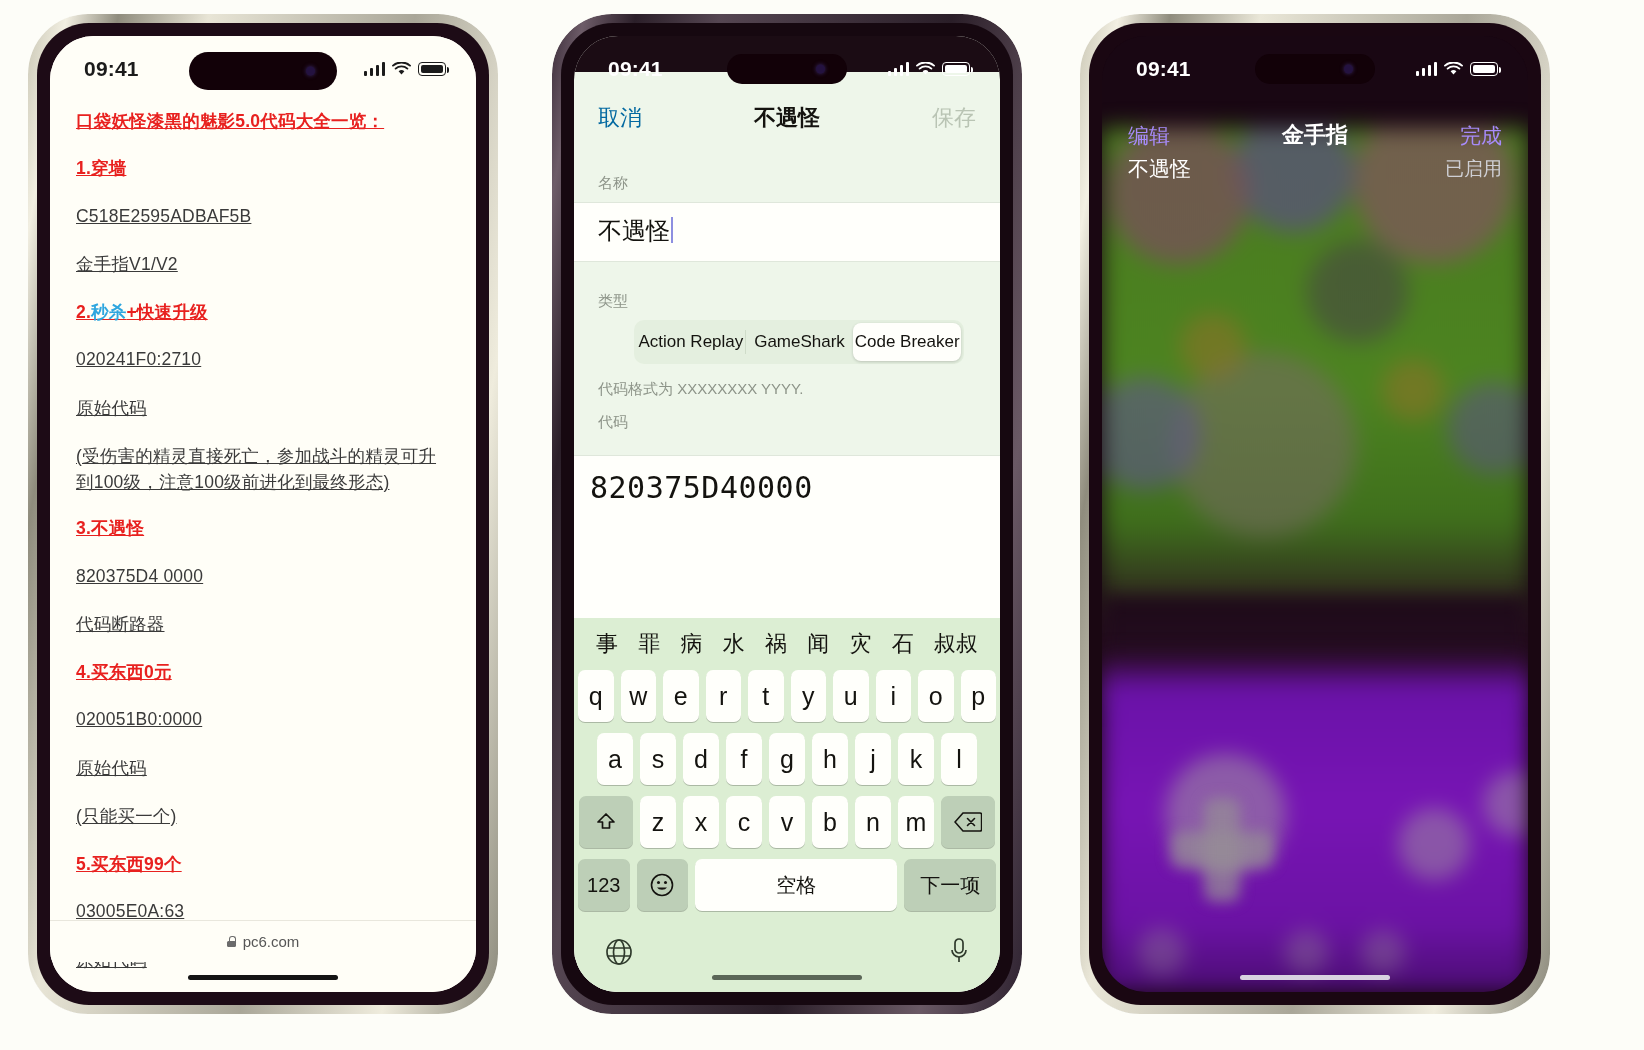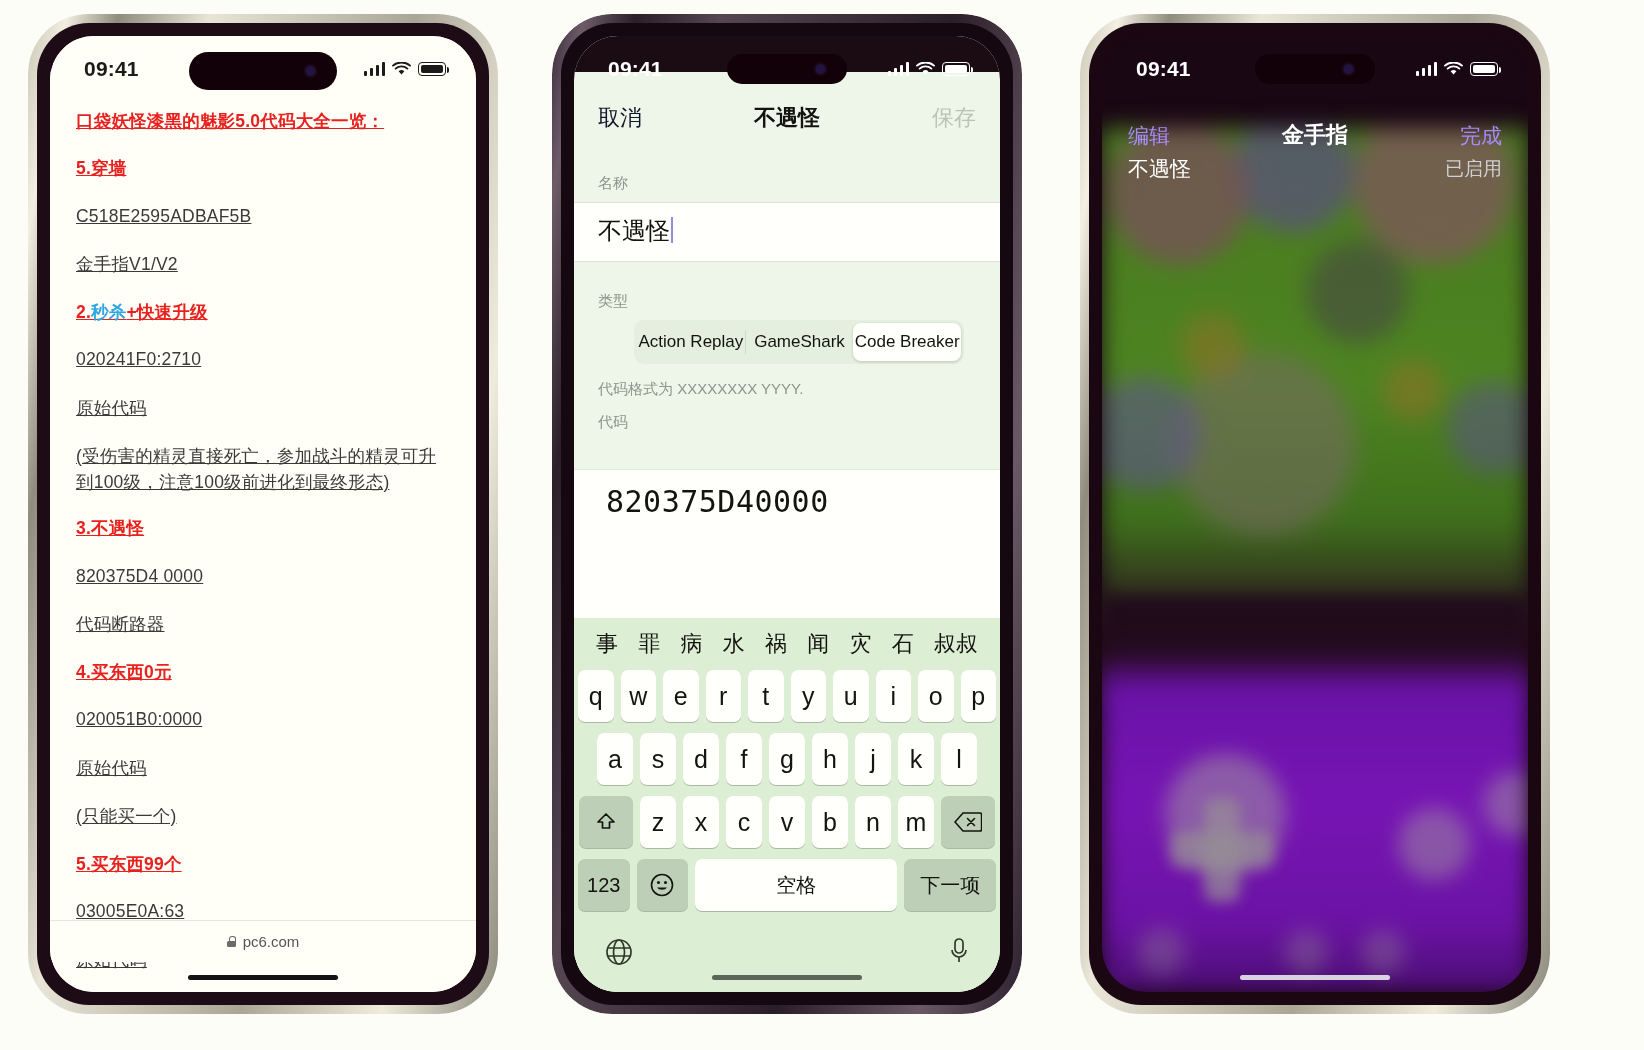--- a/index.html
+++ b/index.html
@@ -105,34 +105,34 @@
   .lock::before{content:"";position:absolute;bottom:0;left:0;width:9px;height:6.5px;background:#6b6b6b;border-radius:1.5px;}
   .lock::after{content:"";position:absolute;top:0;left:2px;width:5px;height:6px;border:1.5px solid #6b6b6b;border-bottom:none;border-radius:3px 3px 0 0;}
 
   
   .sheet { position:absolute; left:0; top:0; width:100%; height:100%; background:#eef6ea; }
   .sheet-top { position:absolute; left:0; top:0; width:100%; height:36px; background:#1b0c14; }
   .sheet-body { position:absolute; left:0; top:36px; width:100%; bottom:0;
     background:#eef6ea; border-radius:14px 14px 0 0; overflow:hidden; }
   .navbar { height:72px; display:flex; align-items:center; justify-content:space-between;
     padding: 20px 24px 0 24px; }
-  .nav-cancel { font-size:22px; color:#0f172a; }
+  .nav-cancel { font-size:22px; color:#0369a1; }
   .nav-title { font-size:22px; font-weight:700; color:#14130f; }
   .nav-save { font-size:22px; color:#b9c4b4;text-align:right; }
   .field-label { font-size:15px; color:#8d9489; padding: 30px 24px 9px 24px; }
   .field-input { background:#fffffb; padding: 12px 24px 14px 24px; font-size:24px; color:#14130f;
     border-top:1px solid #dfe7db; border-bottom:1px solid #dfe7db; }
   .caret { display:inline-block; width:2px; height:26px; background:#8d8fe0; vertical-align:-4px; margin-left:1px; }
   .seg-wrap { padding: 0 36px; margin-left: 24px; }
   .segmented { display:flex; background:#e4efdf; border-radius:10px; padding:3px; }
   .seg { flex:1; text-align:center; font-size:17px; padding:9px 0; color:#14130f; border-radius:8px; }
   .seg.active { background:#fffffb; box-shadow:0 1px 3px rgba(0,0,0,.18); font-weight:400; }
   .seg-div { width:1px; background:#cfdcc9; margin:7px 0; }
   .hint { font-size:15px; color:#8d9489; padding: 16px 24px 0 24px; }
-  .code-area { background:#fffffb; margin-top:28px; height:168px; padding: 14px 32px;
+  .code-area { background:#fffffb; margin-top:14px; height:168px; padding: 14px 16px;
     border-top:1px solid #dfe7db; border-bottom:1px solid #dfe7db; }
   .code-text { font-family:"DejaVu Sans Mono","Liberation Mono",monospace; font-size:30px; color:#14130f; letter-spacing:.5px; }
 
   
   .kb { position:absolute; left:0; right:0; bottom:0; height:374px; background:#dceed3; }
   .kb-sugg { height:52px; display:flex; align-items:center; justify-content:space-around; padding:0 12px; }
   .kb-sugg span { font-size:22px; color:#14130f; }
   .kb-rows { padding: 0 4px; }
   .kb-row { display:flex; justify-content:center; gap:7px; margin-bottom:11px; }
   .key { background:#fffffb; border-radius:7px; height:52px; width:36px;
@@ -200,21 +200,21 @@
 
 <div class="stage">
 
   <div class="phone" id="phone1">
     <div class="bezel"></div>
     <div class="innerblack"></div>
     <div class="screen">
 
       <div class="article">
         <p class="hl">口袋妖怪漆黑的魅影5.0代码大全一览：</p>
-        <p class="hl">5.穿墙</p>
+        <p class="hl">1.穿墙</p>
         <p>C518E2595ADBAF5B</p>
         <p>金手指V1/V2</p>
         <p class="hl"><span>2.</span><span class="blue">秒杀</span><span>+快速升级</span></p>
         <p>020241F0:2710</p>
         <p>原始代码</p>
         <p class="wrap">(受伤害的精灵直接死亡，参加战斗的精灵可升到100级，注意100级前进化到最终形态)</p>
         <p class="hl">3.不遇怪</p>
         <p>820375D4 0000</p>
         <p>代码断路器</p>
         <p class="hl">4.买东西0元</p>

